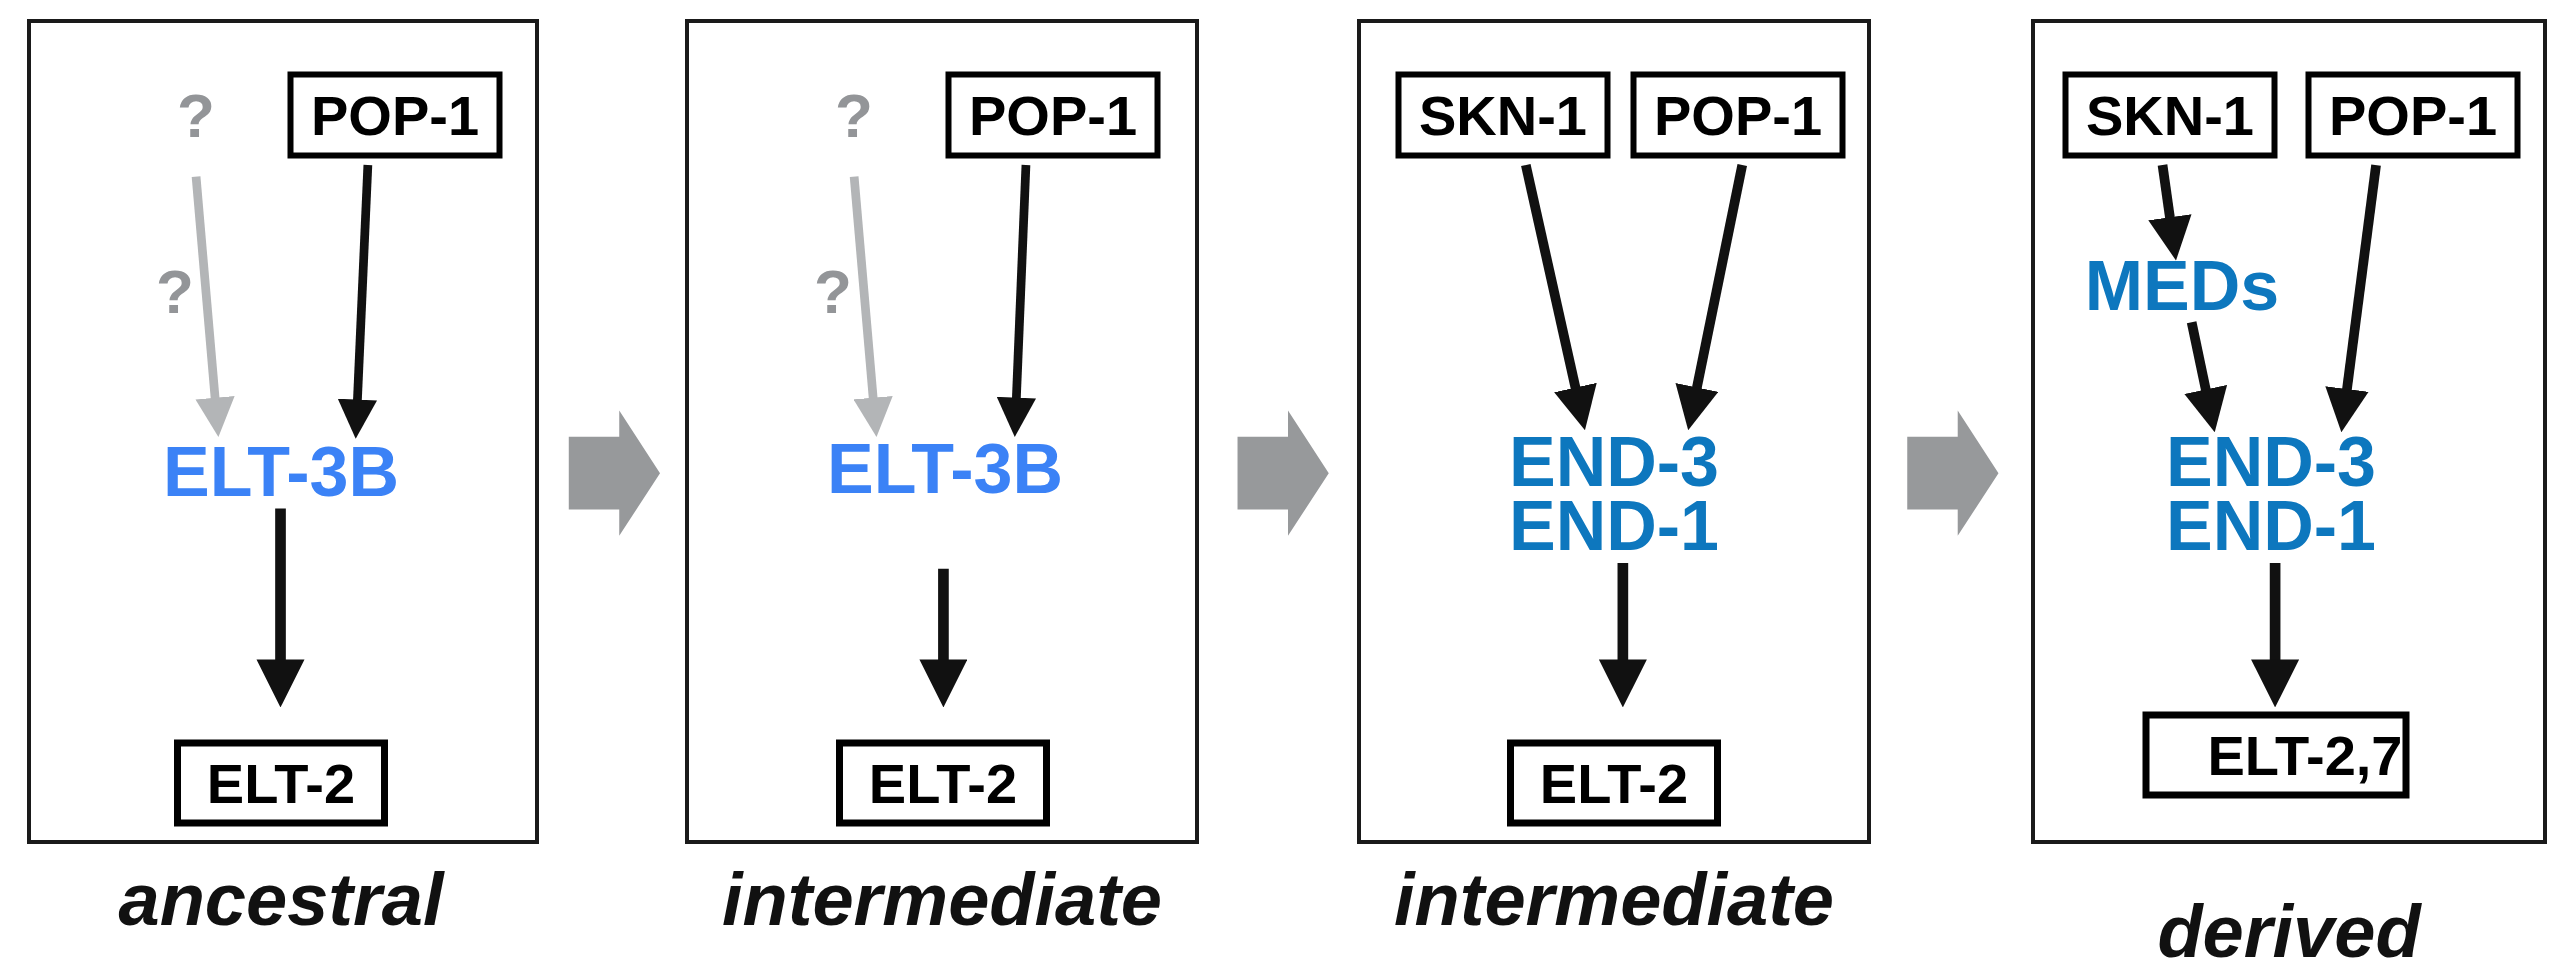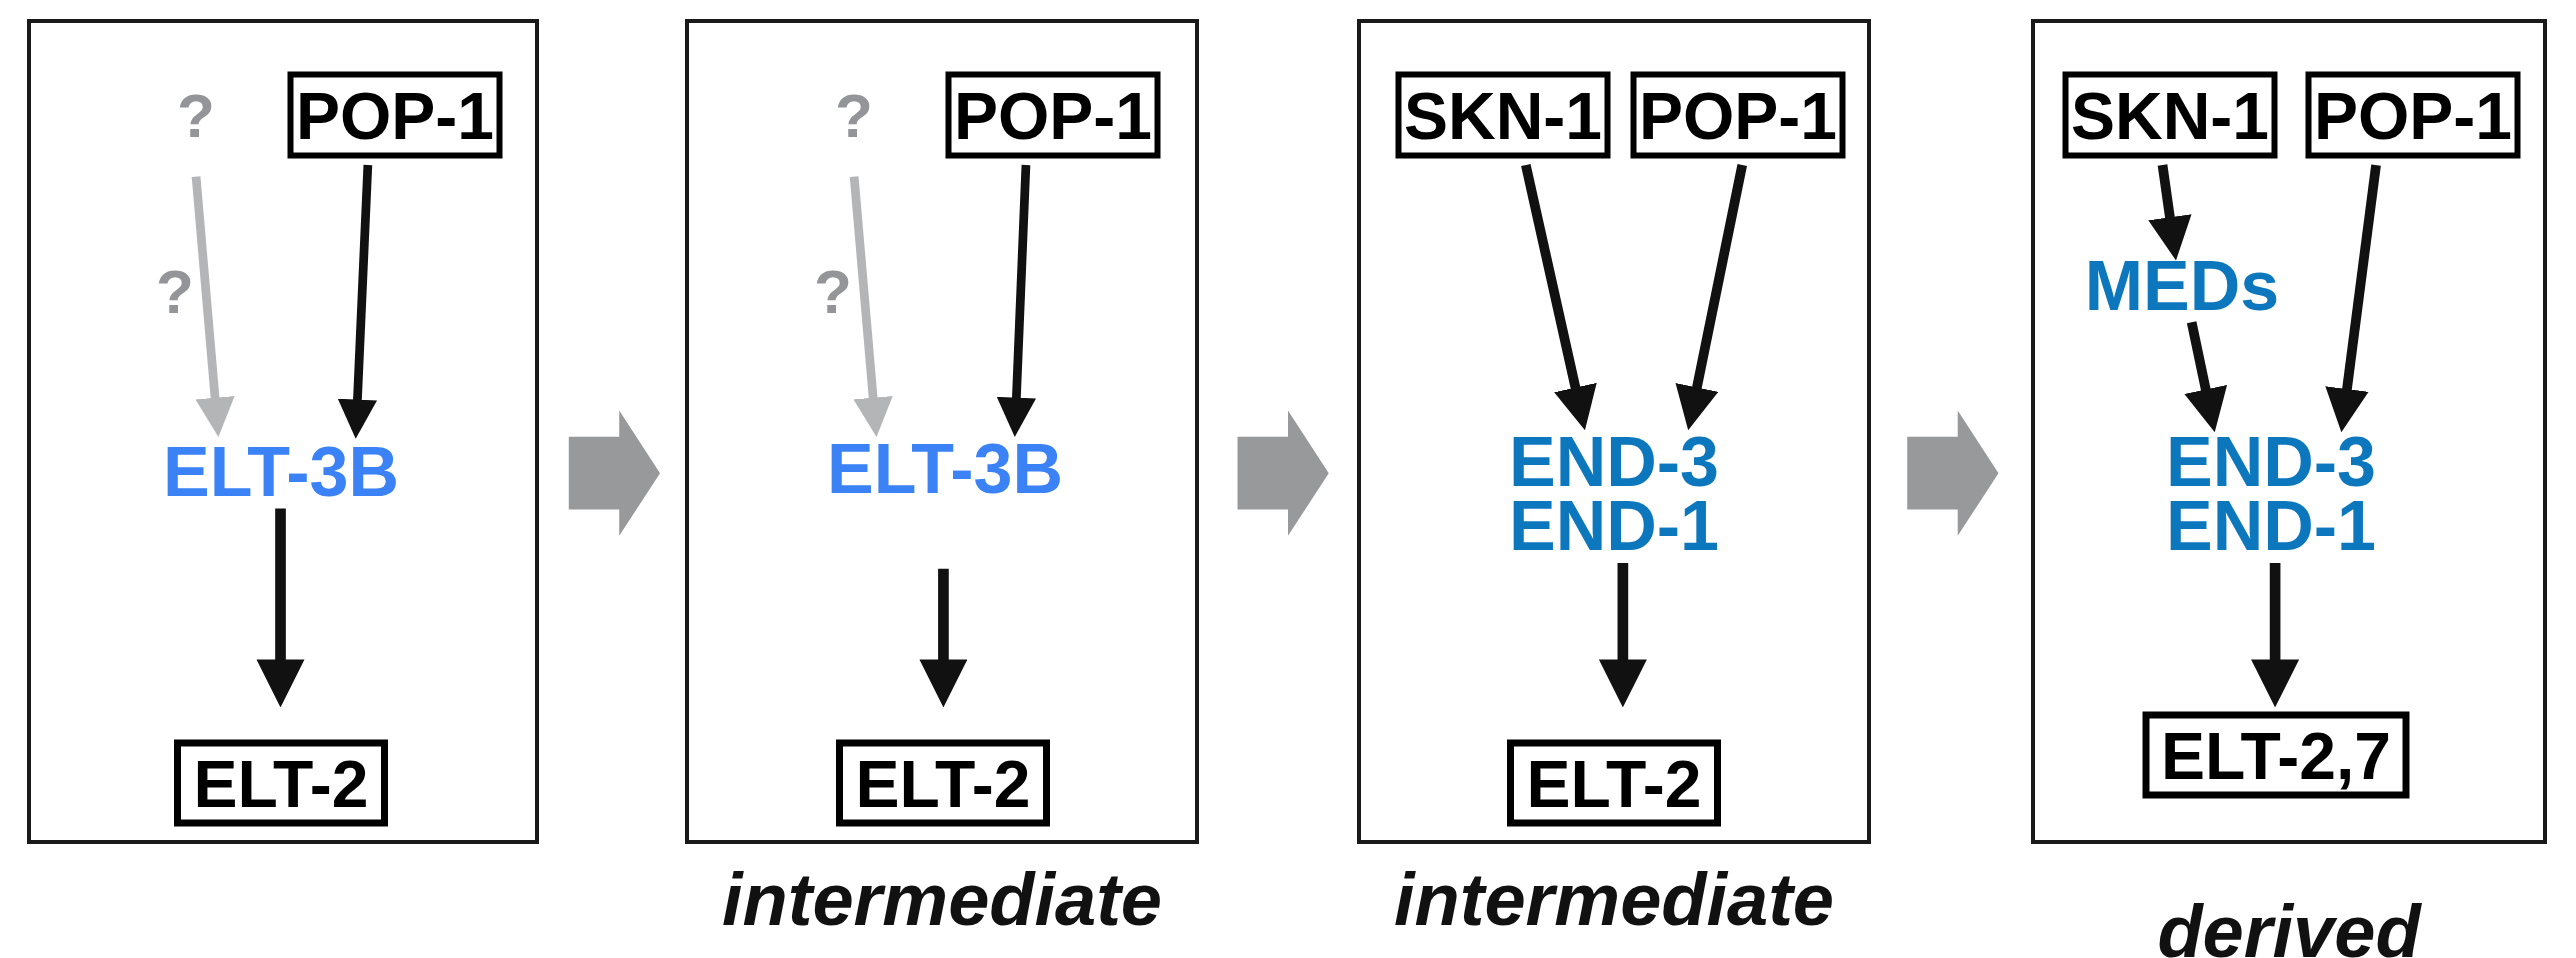--- a/index.html
+++ b/index.html
@@ -17,26 +17,26 @@
     border:4.9px solid #1a1a1a;
     box-sizing:border-box;
     background:#ffffff;
   }
   .node-box{
     position:absolute;
     border:6.8px solid #000000;
     box-sizing:border-box;
     background:#ffffff;
     display:flex;align-items:center;justify-content:center;
-    font-weight:bold;font-size:66px;color:#000000;
+    font-weight:bold;font-size:56px;color:#000000;
     white-space:nowrap;letter-spacing:0px;
   }
   .tbox{width:215px;height:87px;}
   .obox{width:214px;height:87px;border-width:7.8px;margin-top:28px;}
-  .obox-wide{width:267px;height:87px;border-width:7.8px;}
+  .obox-wide{width:267px;height:87px;border-width:7.8px;justify-content:flex-end;}
   .gene{
     position:absolute;
     font-weight:bold;font-size:70px;line-height:70px;
     white-space:nowrap;
   }
   .red{color:#3b82f6;}
   .blue{color:#0D77BE;text-align:center;}
   .qmark{
     position:absolute;
     font-weight:bold;font-size:62px;line-height:62px;
@@ -94,20 +94,21 @@
 
   <div class="qmark center" style="left:196px;top:116px;">?</div>
   <div class="node-box tbox center" style="left:395px;top:115px;">
       <span>POP-1</span>
     </div>
   <div class="qmark center" style="left:175px;top:292px;">?</div>
   <div class="gene red center" style="left:281px;top:472px;">ELT-3B</div>
   <div class="node-box obox center" style="left:281px;top:755px;">
       <span>ELT-2</span>
     </div>
+  <div class="caption center" style="left:281px;top:900px;">ancestral</div>
 
   <div class="qmark center" style="left:854px;top:116px;">?</div>
   <div class="node-box tbox center" style="left:1053px;top:115px;">
       <span>POP-1</span>
     </div>
   <div class="qmark center" style="left:833px;top:292px;">?</div>
   <div class="gene red center" style="left:945px;top:469px;">ELT-3B</div>
   <div class="node-box obox center" style="left:943px;top:755px;">
       <span>ELT-2</span>
     </div>

